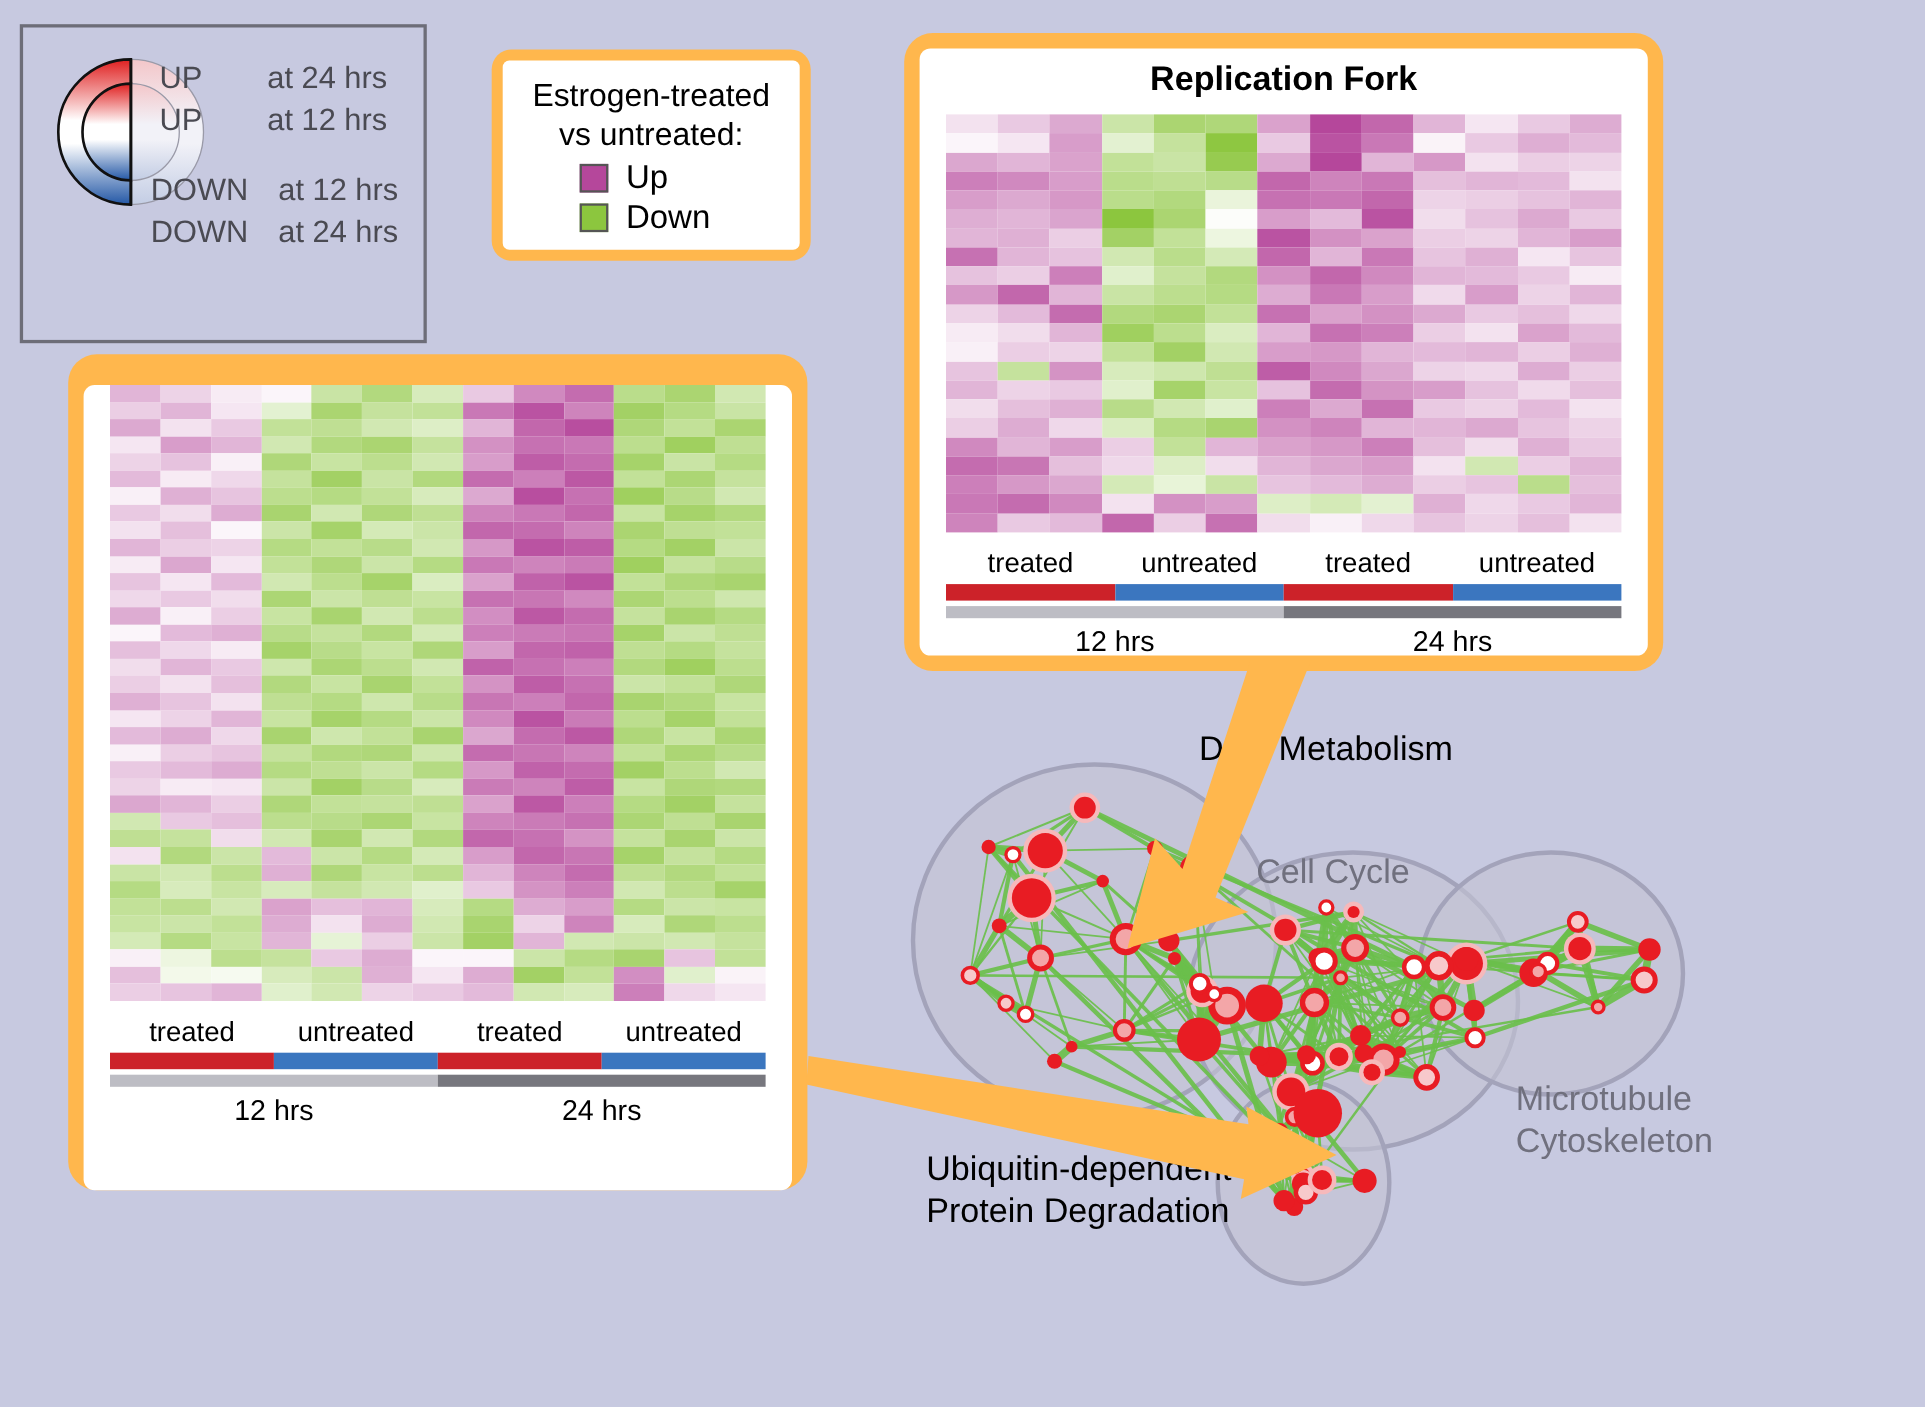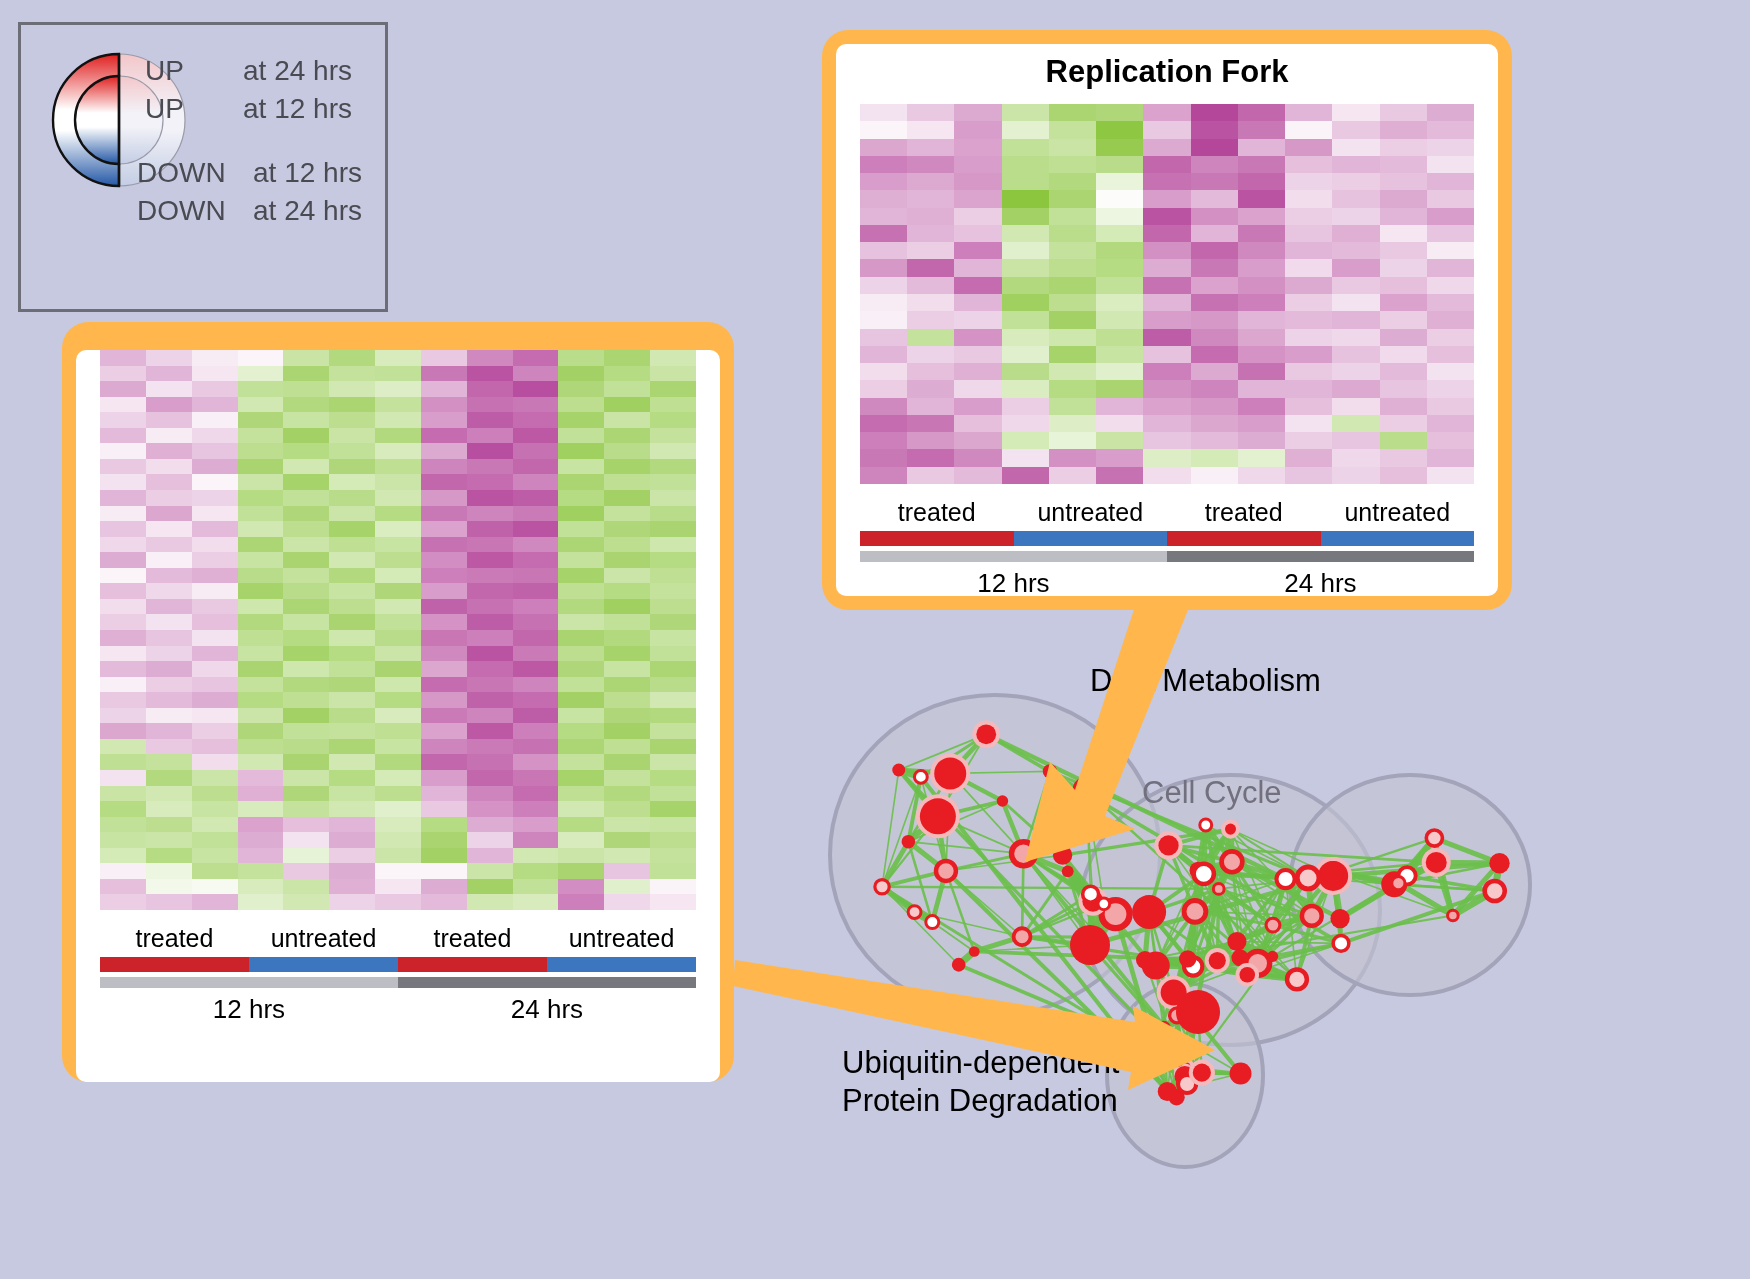--- a/index.html
+++ b/index.html
@@ -106,20 +106,34 @@
     <div class="lbl" style="left:124px;top:68px;">UP</div>
     <div class="lbl" style="left:222px;top:68px;">at 12 hrs</div>
     <div class="lbl" style="left:116px;top:132px;">DOWN</div>
     <div class="lbl" style="left:232px;top:132px;">at 12 hrs</div>
     <div class="lbl" style="left:116px;top:170px;">DOWN</div>
     <div class="lbl" style="left:232px;top:170px;">at 24 hrs</div>
     <div class="footer">
     </div>
   </div>
 
+  <div id="updown-legend">
+    <div class="inner">
+      <div class="hdr">Estrogen-treated</div>
+      <div class="hdr">vs untreated:</div>
+      <div class="row">
+        <span class="sw" id="sw-up" style="background: rgb(181, 71, 155);"></span>
+        <span class="rlab">Up</span>
+      </div>
+      <div class="row">
+        <span class="sw" id="sw-down" style="background: rgb(140, 198, 62);"></span>
+        <span class="rlab">Down</span>
+      </div>
+    </div>
+  </div>
 
   <div class="hm-card" id="card-replication">
     <div class="inner">
       <div class="hm-title">Replication Fork</div>
       <div class="hm-grid" id="grid-rep" style="margin: 14px 24px 0px; height: 380px; grid-template-columns: repeat(13, 1fr); grid-template-rows: repeat(22, 1fr);">
           <div class="hm-cell" style="background: rgb(243, 226, 239);"></div>
           <div class="hm-cell" style="background: rgb(233, 201, 226);"></div>
           <div class="hm-cell" style="background: rgb(220, 169, 208);"></div>
           <div class="hm-cell" style="background: rgb(203, 229, 168);"></div>
           <div class="hm-cell" style="background: rgb(171, 213, 113);"></div>
@@ -1382,20 +1396,22 @@
         <circle cx="368.30276144157625" cy="412.75974535555565" r="8.492193223672079" fill="#e81c23"></circle>
         <circle cx="345.9345061271752" cy="437.2752730827125" r="8.07605171346853" fill="#f3a6a8" stroke="#e81c23" stroke-width="3.6342232710608386"></circle>
         <circle cx="450.5366123436057" cy="453.45650596398" r="10.98469353000852" fill="#e81c23"></circle>
         <circle cx="385.4401888150861" cy="436.3353328765901" r="10.965798619187343" fill="#e81c23"></circle>
         <circle cx="300" cy="325" r="20" fill="#e81c23"></circle>
         <circle cx="355" cy="340" r="9" fill="#e81c23"></circle>
         <circle cx="408" cy="392" r="22" fill="#e81c23"></circle>
       </svg>
     <div class="clbl dark" id="lab-dna" style="left: 300px; top: 42px;">DNA Metabolism</div>
     <div class="clbl grey" id="lab-cc" style="left: 352px; top: 154px;">Cell Cycle</div>
+    <div class="clbl grey" id="lab-mt" style="left: 588px; top: 360px;">Microtubule
+Cytoskeleton</div>
     <div class="clbl dark" id="lab-ubq" style="left: 52px; top: 424px;">Ubiquitin-dependent
 Protein Degradation</div>
   </div>
 
   <svg class="arrow" style="left:0;top:0;width:1750px;height:1279px;pointer-events:none;">
     <g fill="#ffb74d">
       <polygon points="1137,600 1192,600 1105,816 1135,829 1025,862 1050,762 1075,790"></polygon>
       <polygon points="735,960 1135,1022 1133,1006 1215,1050 1128,1090 1131,1072 733,986"></polygon>
     </g>
   </svg>

